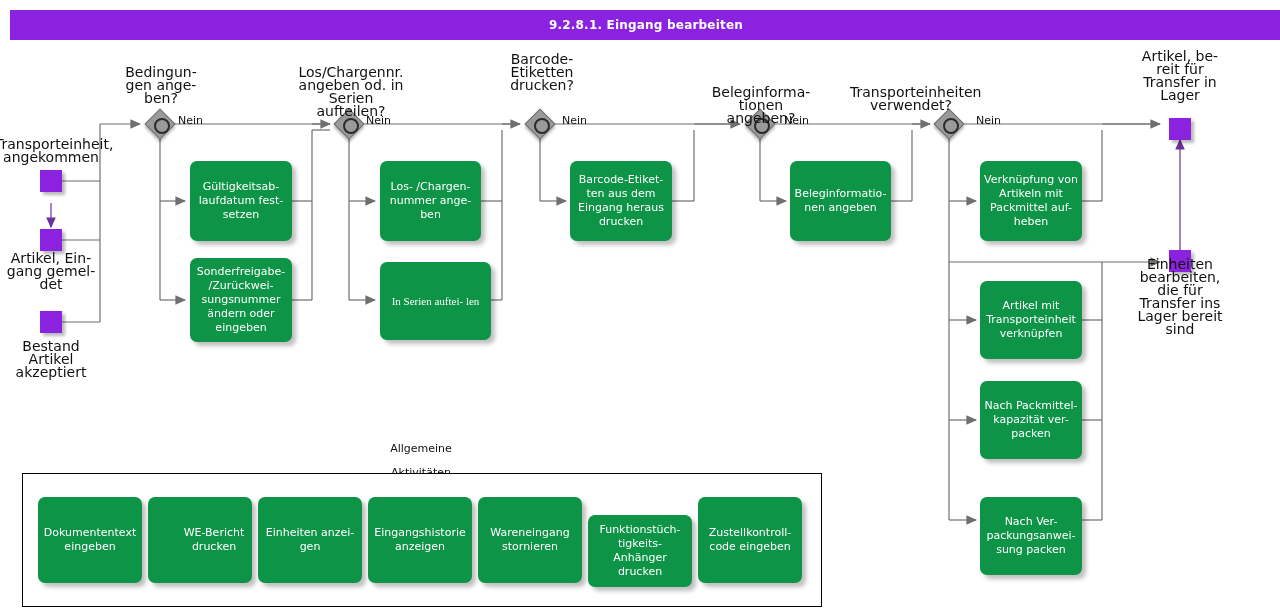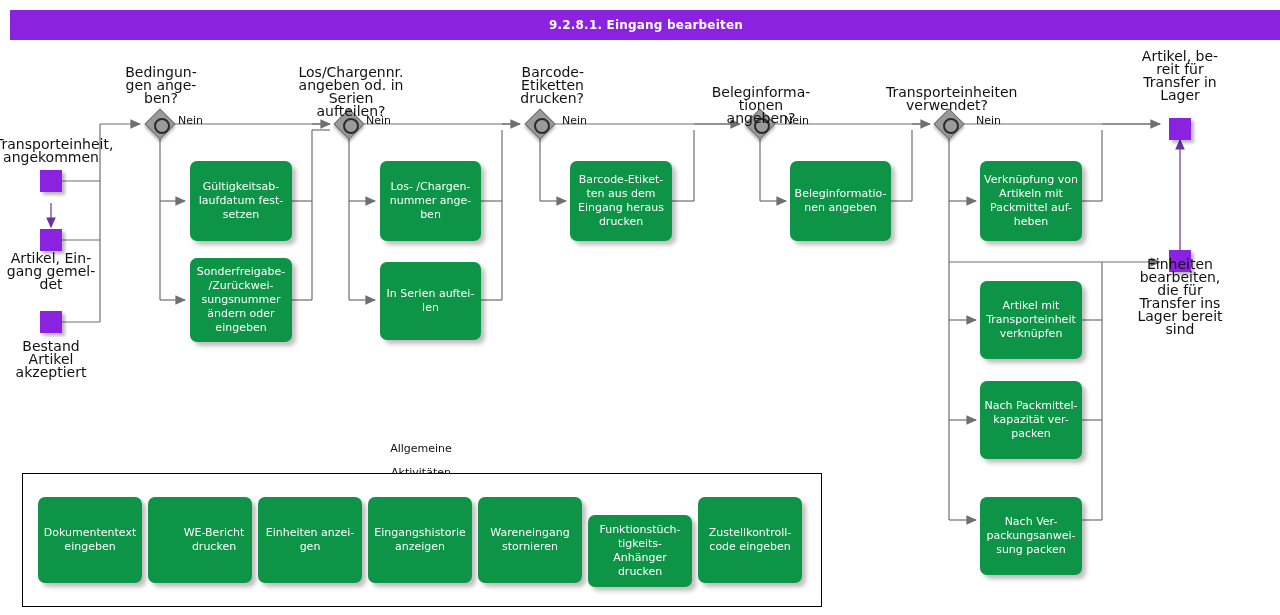--- a/index.html
+++ b/index.html
@@ -176,56 +176,56 @@
   </div>
   <div class="lbl" style="left:294px;top:66px;width:114px;">Los/Chargennr.
 angeben od. in
 Serien aufteilen?</div>
   <div class="nein" style="left:366px;top:114px;">Nein</div>
 
   <div class="node gw" style="left:526px;top:110px;">
     <div class="dia"></div>
     <div class="ring"></div>
   </div>
-  <div class="lbl" style="left:500px;top:66px;width:84px;text-align:right;">Barcode-
+  <div class="lbl" style="left:500px;top:53px;width:84px;text-align:center;">Barcode-
 Etiketten
 drucken?</div>
   <div class="nein" style="left:562px;top:114px;">Nein</div>
 
   <div class="node gw" style="left:746px;top:110px;">
     <div class="dia"></div>
     <div class="ring"></div>
   </div>
   <div class="lbl" style="left:708px;top:86px;width:106px;">Beleginforma-
 tionen angeben?</div>
   <div class="nein" style="left:784px;top:114px;">Nein</div>
 
   <div class="node gw" style="left:935px;top:110px;">
     <div class="dia"></div>
     <div class="ring"></div>
   </div>
-  <div class="lbl" style="left:886px;top:86px;width:122px;">Transporteinheiten
+  <div class="lbl" style="left:850px;top:86px;width:122px;">Transporteinheiten
 verwendet?</div>
   <div class="nein" style="left:976px;top:114px;">Nein</div>
 
   <div class="node act" style="left:190px;top:161px;width:102px;height:80px;">Gültigkeitsab-
 laufdatum  fest-
 setzen</div>
 
   <div class="node act" style="left:190px;top:258px;width:102px;height:84px;">Sonderfreigabe-
 /Zurückwei-
 sungsnummer
 ändern oder
 eingeben</div>
 
   <div class="node act" style="left:380px;top:161px;width:101px;height:80px;">Los- /Chargen-
 nummer  ange-
 ben</div>
 
-  <div class="node act" style="left:380px;top:262px;width:101px;height:78px;">In Serien auftei-
+  <div class="node act" style="left:380px;top:262px;width:111px;height:78px;font-family:Liberation Serif, serif;">In Serien auftei-
 len</div>
 
   <div class="node act" style="left:570px;top:161px;width:102px;height:80px;">Barcode-Etiket-
 ten aus dem
 Eingang heraus
 drucken</div>
 
   <div class="node act" style="left:790px;top:161px;width:101px;height:80px;">Beleginformatio-
 nen angeben</div>
 

